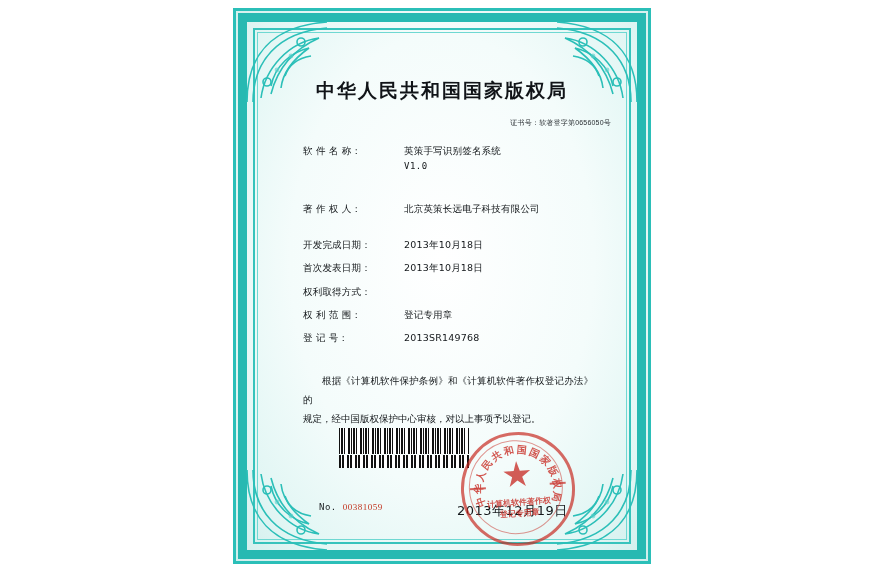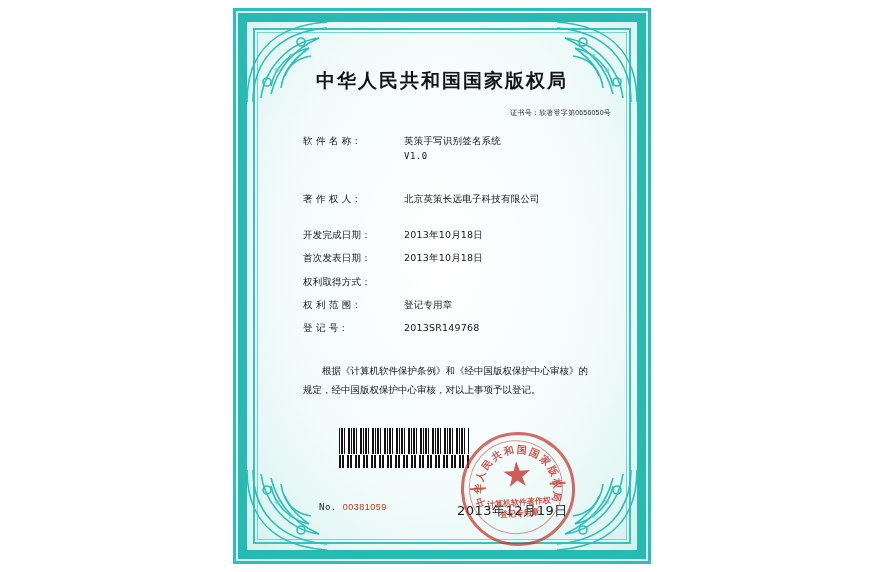--- a/index.html
+++ b/index.html
@@ -97,21 +97,21 @@
     position: absolute;
     left: 28px;
     top: 28px;
     width: 362px;
     height: 500px;
   }
 
   
   #title-block {
     text-align: center;
-    margin-top: 32px;
+    margin-top: 42px;
   }
   #issuer-title {
     font-family: "DejaVu Serif", "Liberation Serif", serif;
     font-size: 19px;
     font-weight: bold;
     color: #111418;
     letter-spacing: 2px;
     white-space: nowrap;
   }
   #certificate-title {
@@ -212,21 +212,21 @@
     position: absolute;
     left: 58px;
     top: 466px;
     font-family: "DejaVu Sans Mono", monospace;
     font-size: 9px;
     color: #1b1f22;
     letter-spacing: 0.5px;
   }
   #serial-number {
     color: #c2341f;
-    font-family: Liberation Sans, sans-serif;
+    font-family: Liberation Serif, serif;
   }
 
   
   #issue-date {
     position: absolute;
     left: 196px;
     top: 466px;
     font-family: "DejaVu Sans", sans-serif;
     font-size: 13px;
     color: #15181b;
@@ -415,21 +415,21 @@
         </div>
 
         <div class="field-row">
           <div class="field-label">登  记  号：</div>
           <div class="field-value">2013SR149768</div>
         </div>
 
       </div>
 
       <div id="statement-block">
-        <div id="statement-line-1">根据《计算机软件保护条例》和《经中国版权保护中心审核》的</div>
+        <div id="statement-line-1">根据《计算机软件保护条例》和《计算机软件著作权登记办法》的</div>
         <div id="statement-line-2">规定，经中国版权保护中心审核，对以上事项予以登记。</div>
       </div>
 
       <div id="barcode-area">
         <div id="barcode-stripes"></div>
         <div id="barcode-blocks"></div>
       </div>
 
       <div id="serial-line">
         <span>No.</span>

